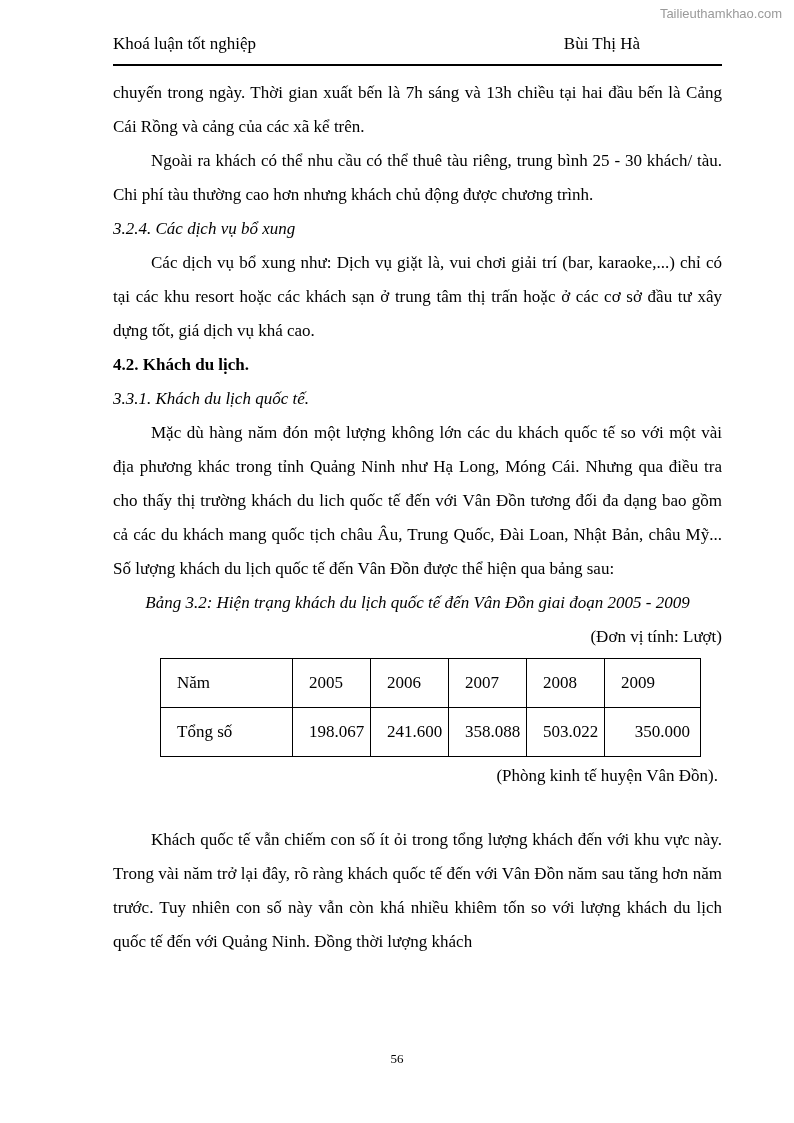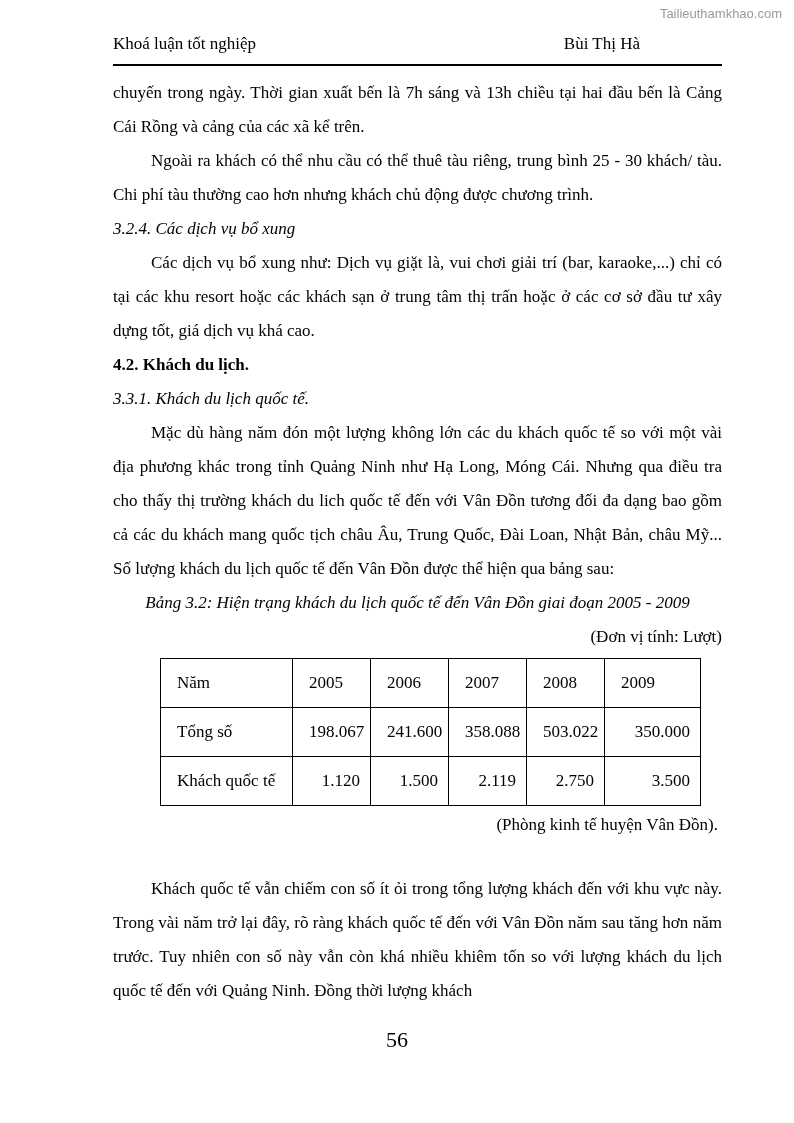--- a/index.html
+++ b/index.html
@@ -65,25 +65,25 @@
     padding: 4px 16px;
     height: 40px;
     vertical-align: middle;
     line-height: 24px;
   }
   table.doc-table td.lbl { text-align: left; }
   table.doc-table td.yr  { text-align: left; }
   table.doc-table td.num { text-align: right; padding-right: 10px; }
   .page-number {
     position: absolute;
-    bottom: 70px;
+    bottom: 56px;
     left: 0;
     width: 100%;
     text-align: center;
-    font-size: 22px;
+    font-size: 13px;
   }
 </style>
 </head>
 <body>
 
 <div class="page">
 
   <div class="watermark">Tailieuthamkhao.com</div>
 
   <div class="header">
@@ -121,28 +121,20 @@
         <td class="yr">2009</td>
       </tr>
       <tr>
         <td class="lbl">Tổng số</td>
         <td class="num">198.067</td>
         <td class="num">241.600</td>
         <td class="num">358.088</td>
         <td class="num">503.022</td>
         <td class="num">350.000</td>
       </tr>
-      <tr>
-        <td class="lbl">Khách quốc tế</td>
-        <td class="num">1.120</td>
-        <td class="num">1.500</td>
-        <td class="num">2.119</td>
-        <td class="num">2.750</td>
-        <td class="num">3.500</td>
-      </tr>
     </tbody>
       </table>
 
     <p class="source-note">(Phòng kinh tế huyện Vân Đồn).</p>
     <p class="body-par indent after-table">Khách quốc tế vẫn chiếm con số ít ỏi trong tổng lượng khách đến với khu vực này. Trong vài năm trở lại đây, rõ ràng khách quốc tế đến với Vân Đồn năm sau tăng hơn năm trước. Tuy nhiên con số này vẫn còn khá nhiều khiêm tốn so với lượng khách du lịch quốc tế đến với Quảng Ninh. Đồng thời lượng khách</p>
   </div>
 
   <div class="page-number">56</div>
 
 </div>

